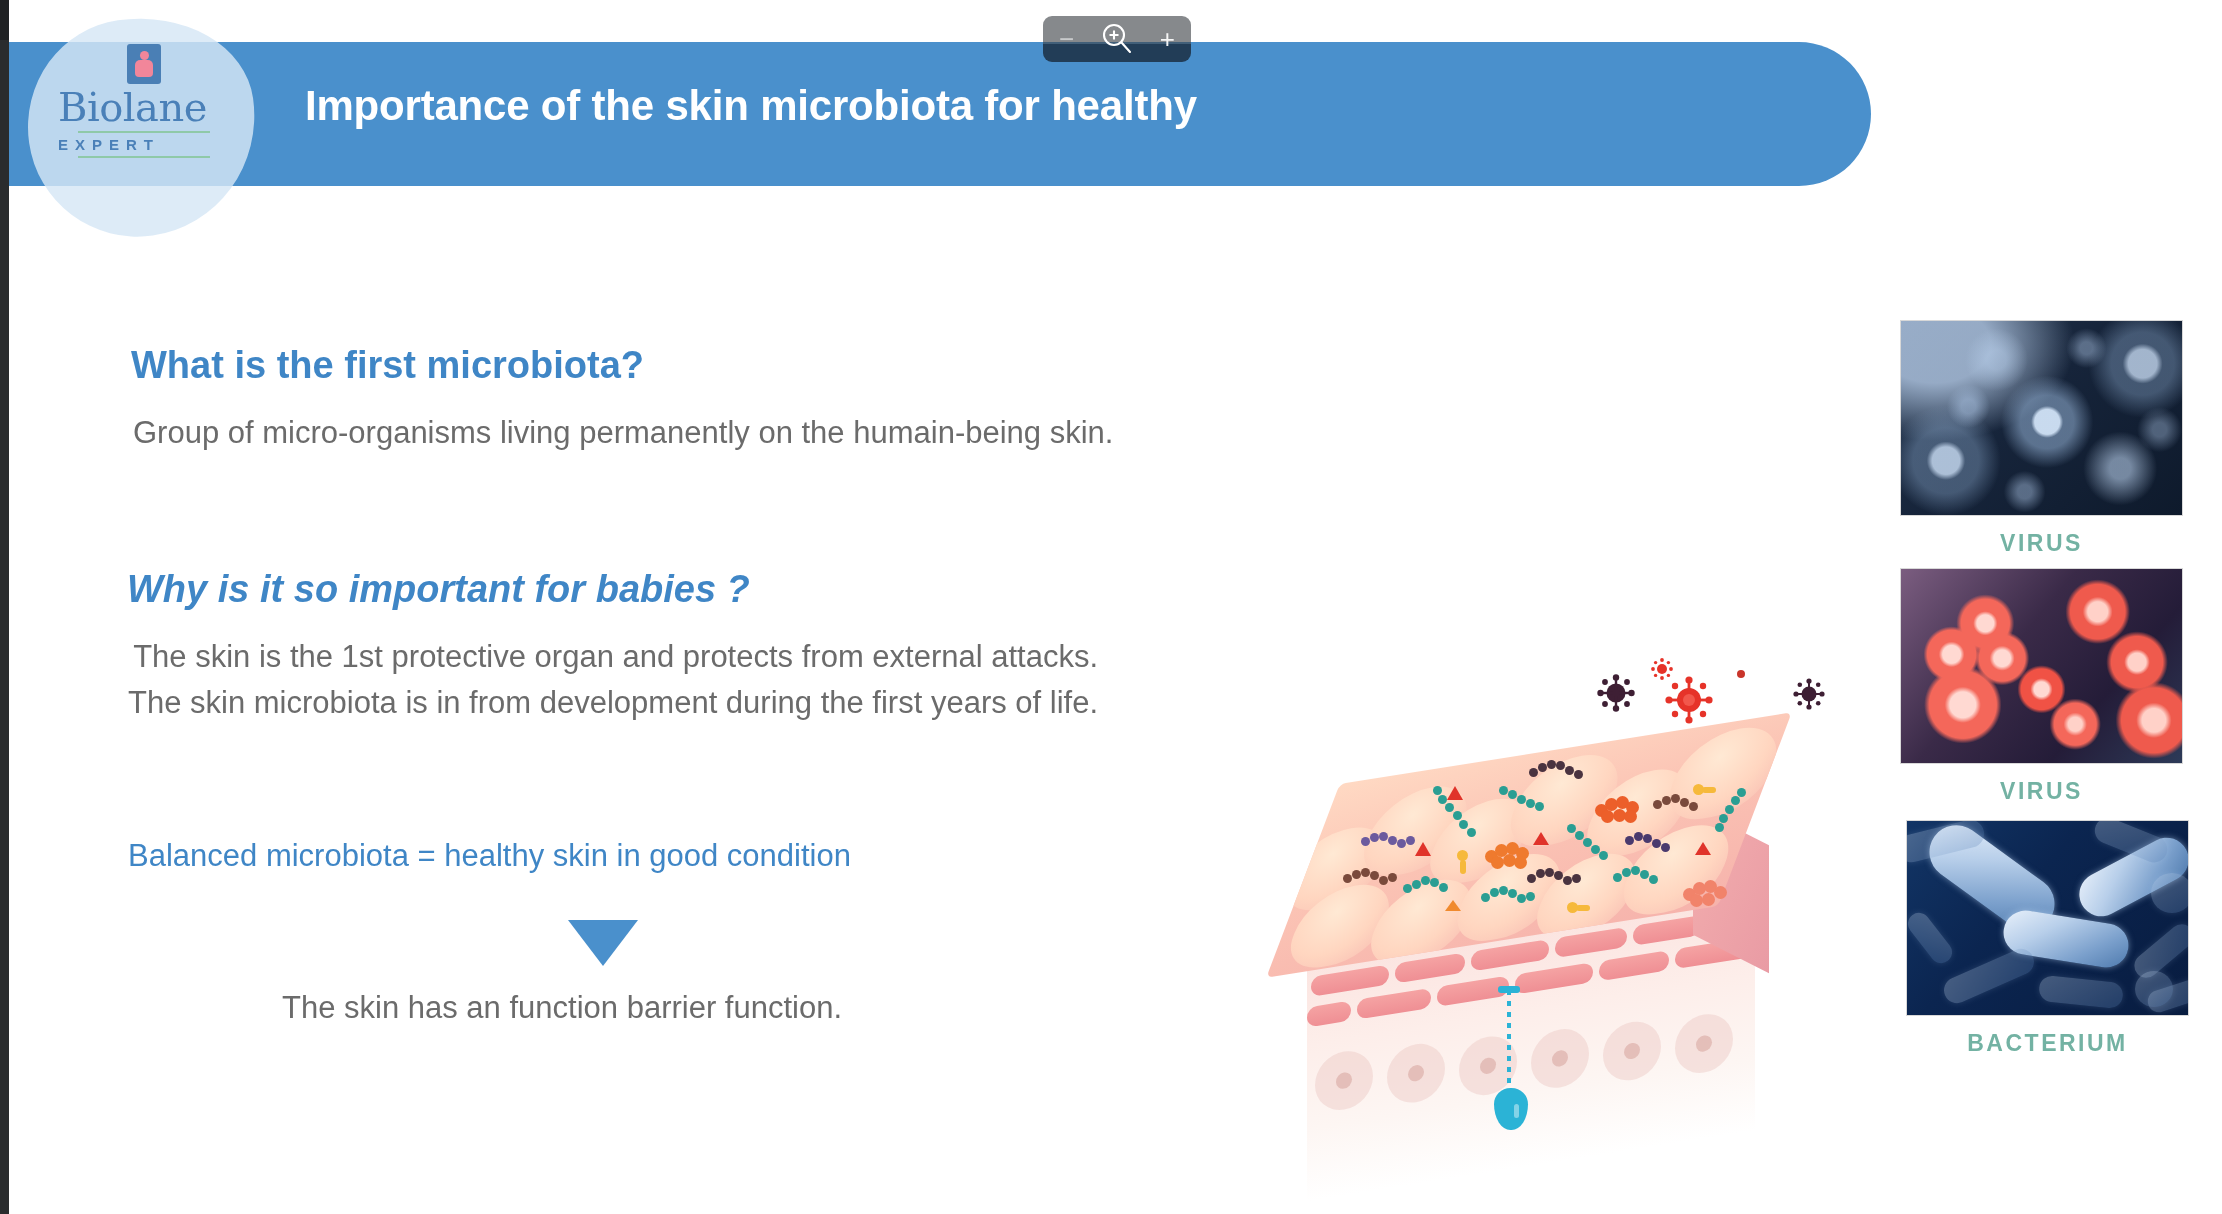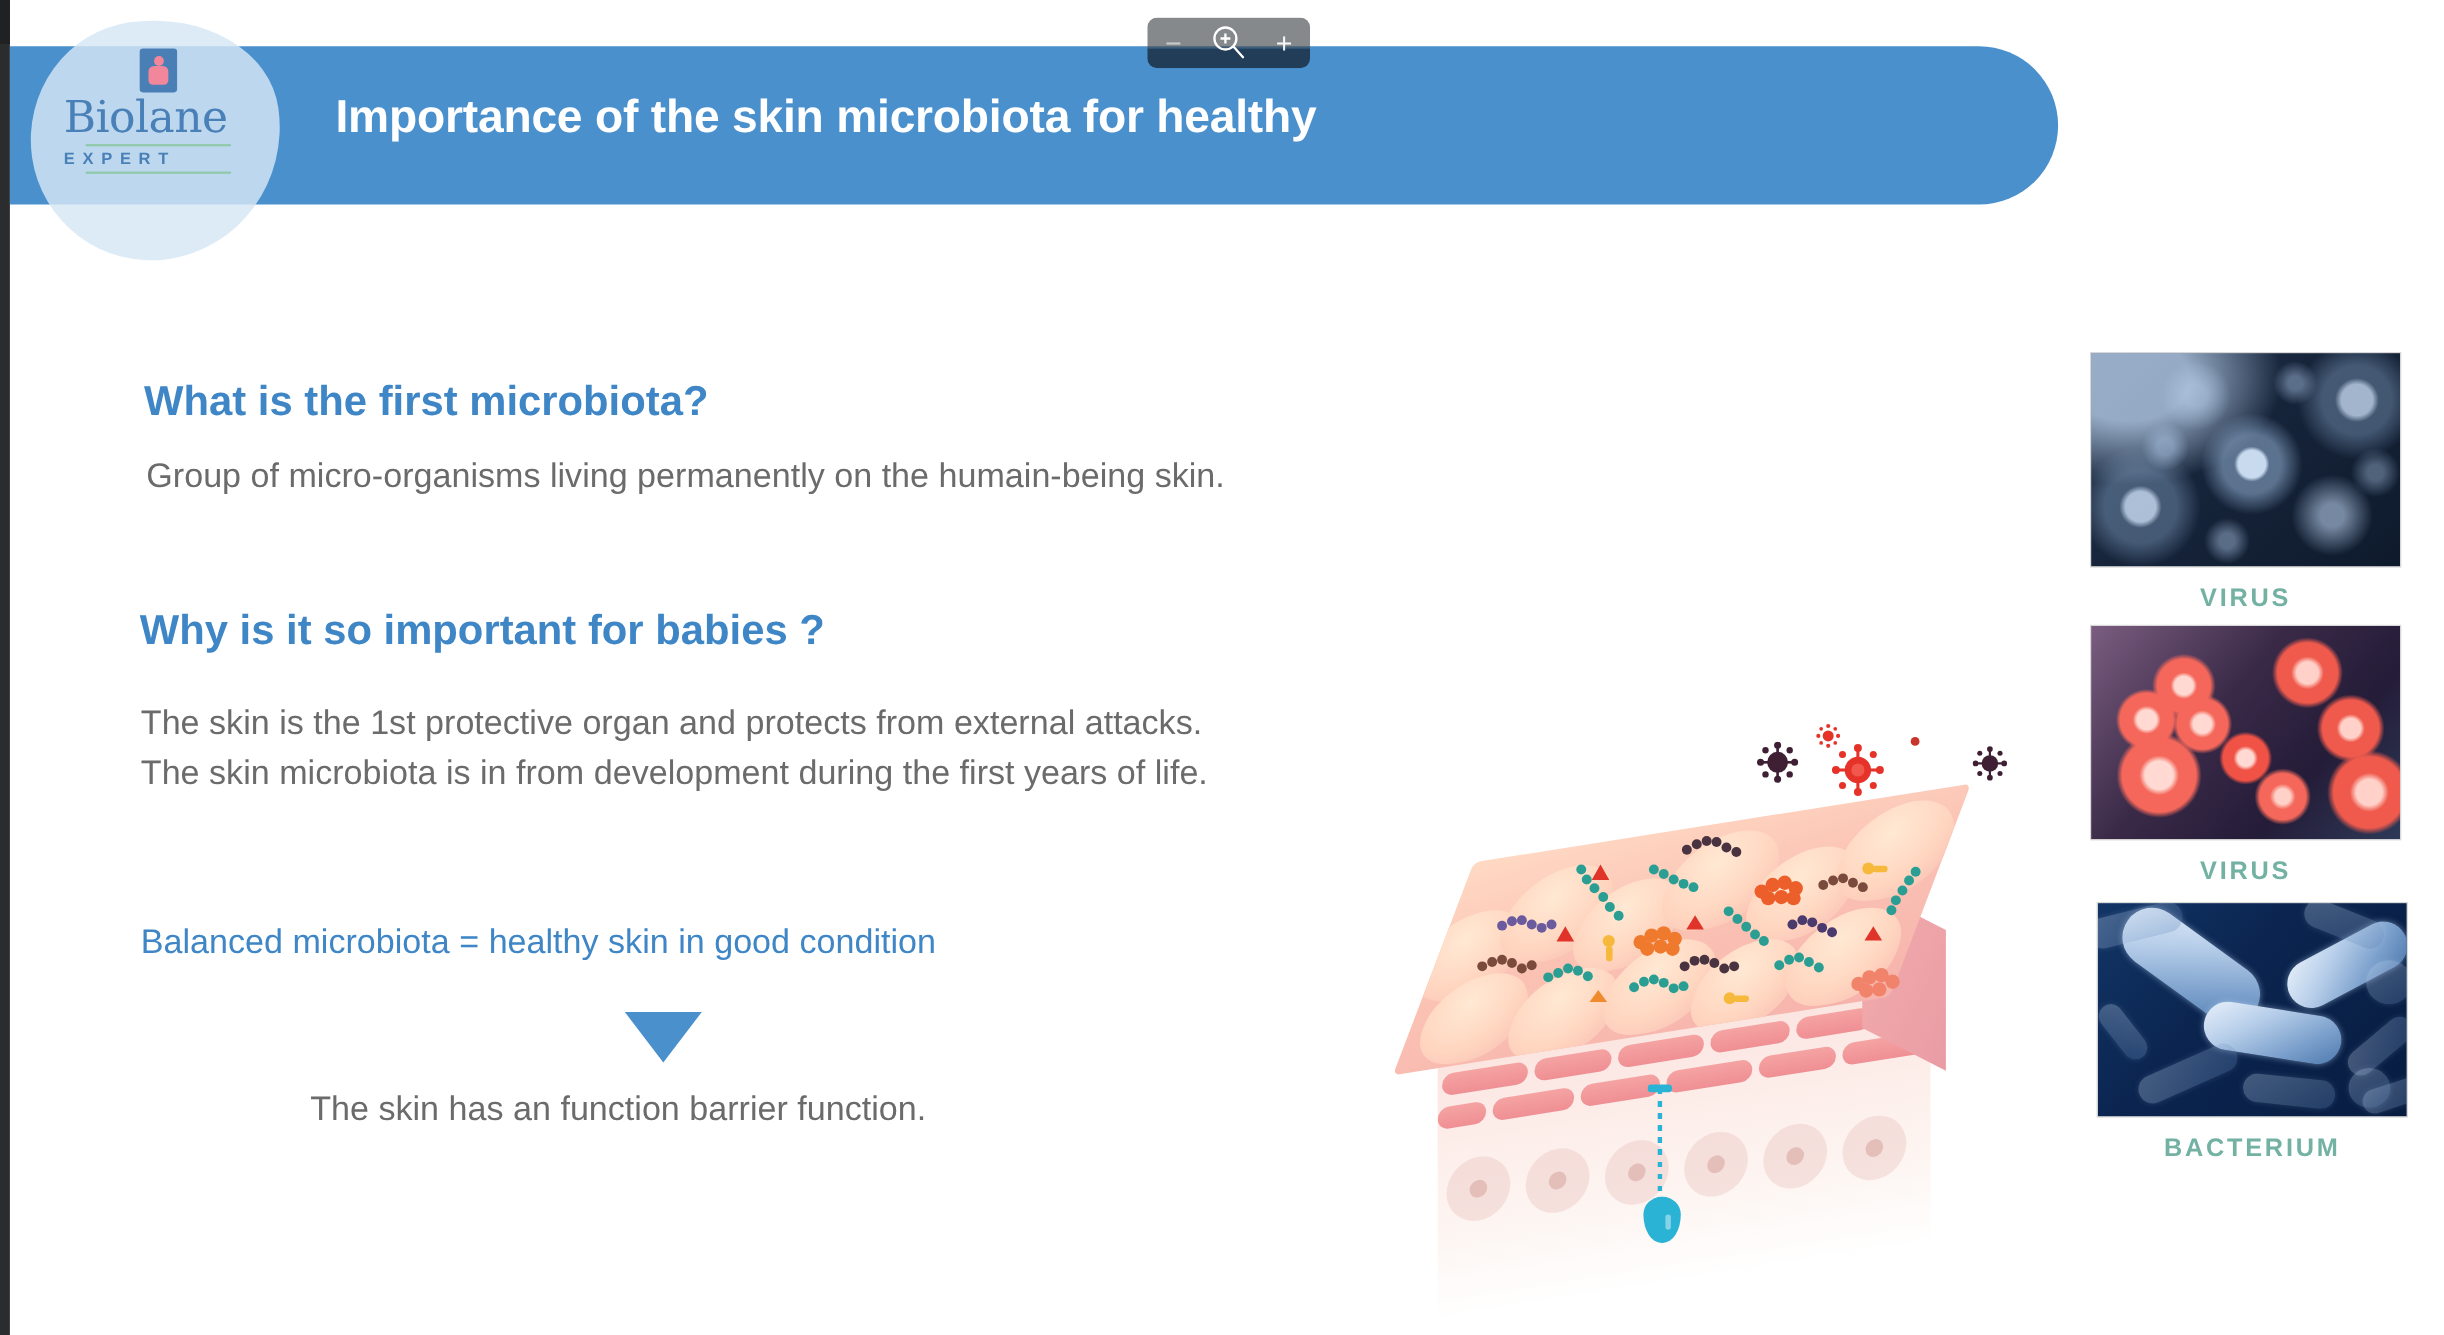--- a/index.html
+++ b/index.html
@@ -114,22 +114,22 @@
     white-space: nowrap; line-height: 1.48;
   }
   .p-blue {
     position: absolute;
     font-size: 31px; color: #3f86c6;
     white-space: nowrap;
   }
 
   #sec1-head { left: 131px; top: 344px; }
   #sec1-body { left: 133px; top: 410px; }
-  #sec2-head { left: 127px; top: 552px; }
-  #sec2-body { left: 128px; top: 634px; }
+  #sec2-head { left: 127px; top: 568px; font-style: italic; }
+  #sec2-body { left: 128px; top: 634px; text-align: right; }
   #statement { left: 128px; top: 838px; }
   #conclusion { left: 282px; top: 985px; }
 
   .down-arrow {
     position: absolute; left: 568px; top: 920px;
     width: 0; height: 0;
     border-left: 35px solid transparent;
     border-right: 35px solid transparent;
     border-top: 46px solid #4a90cc;
   }

